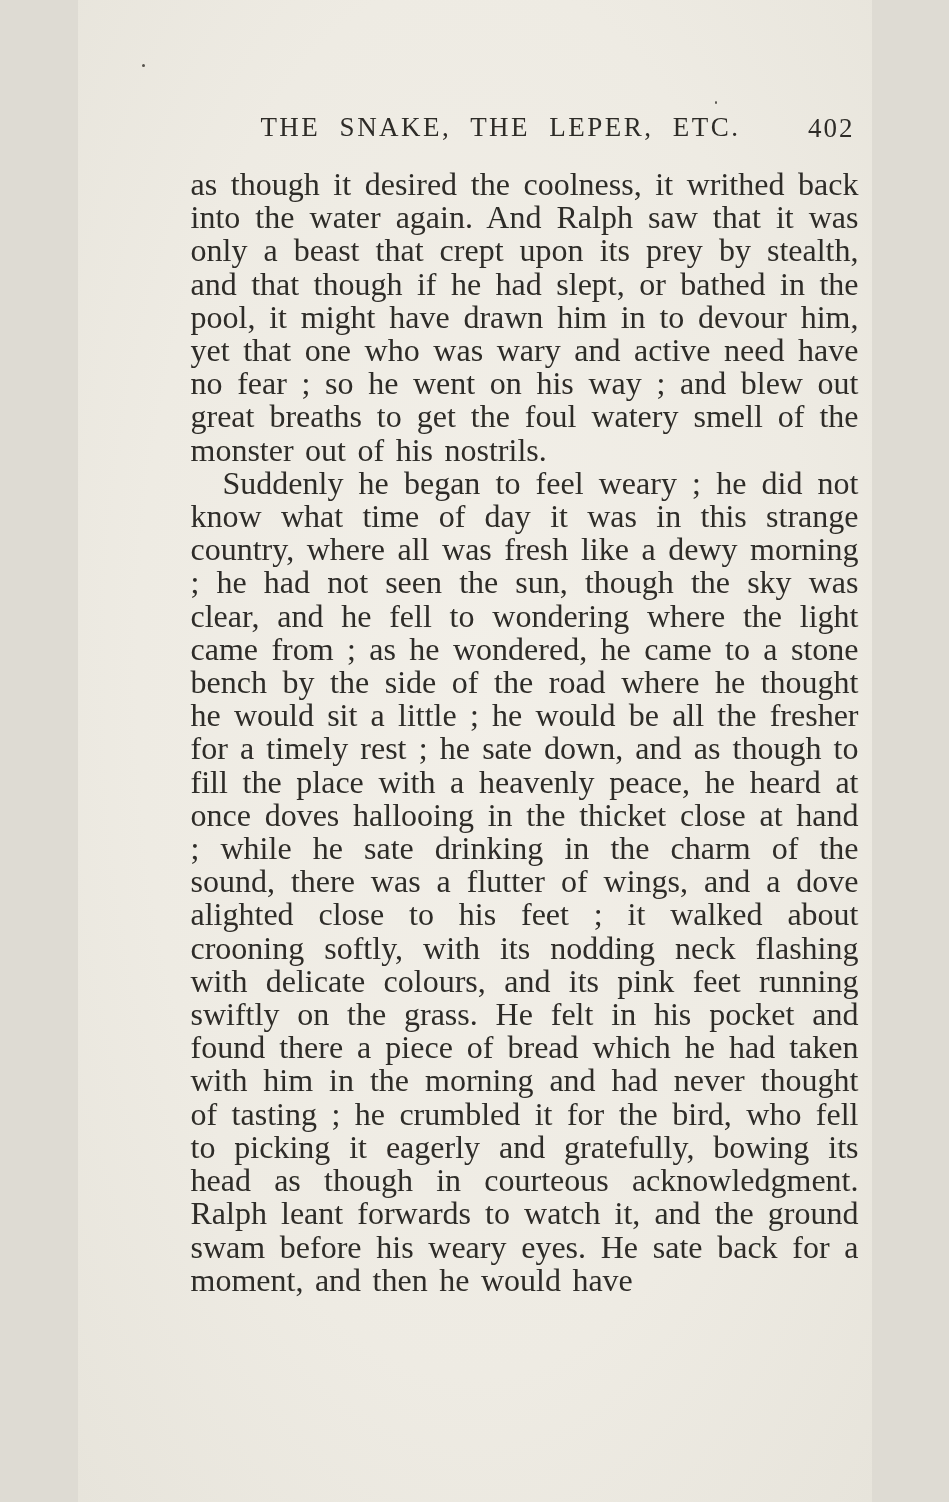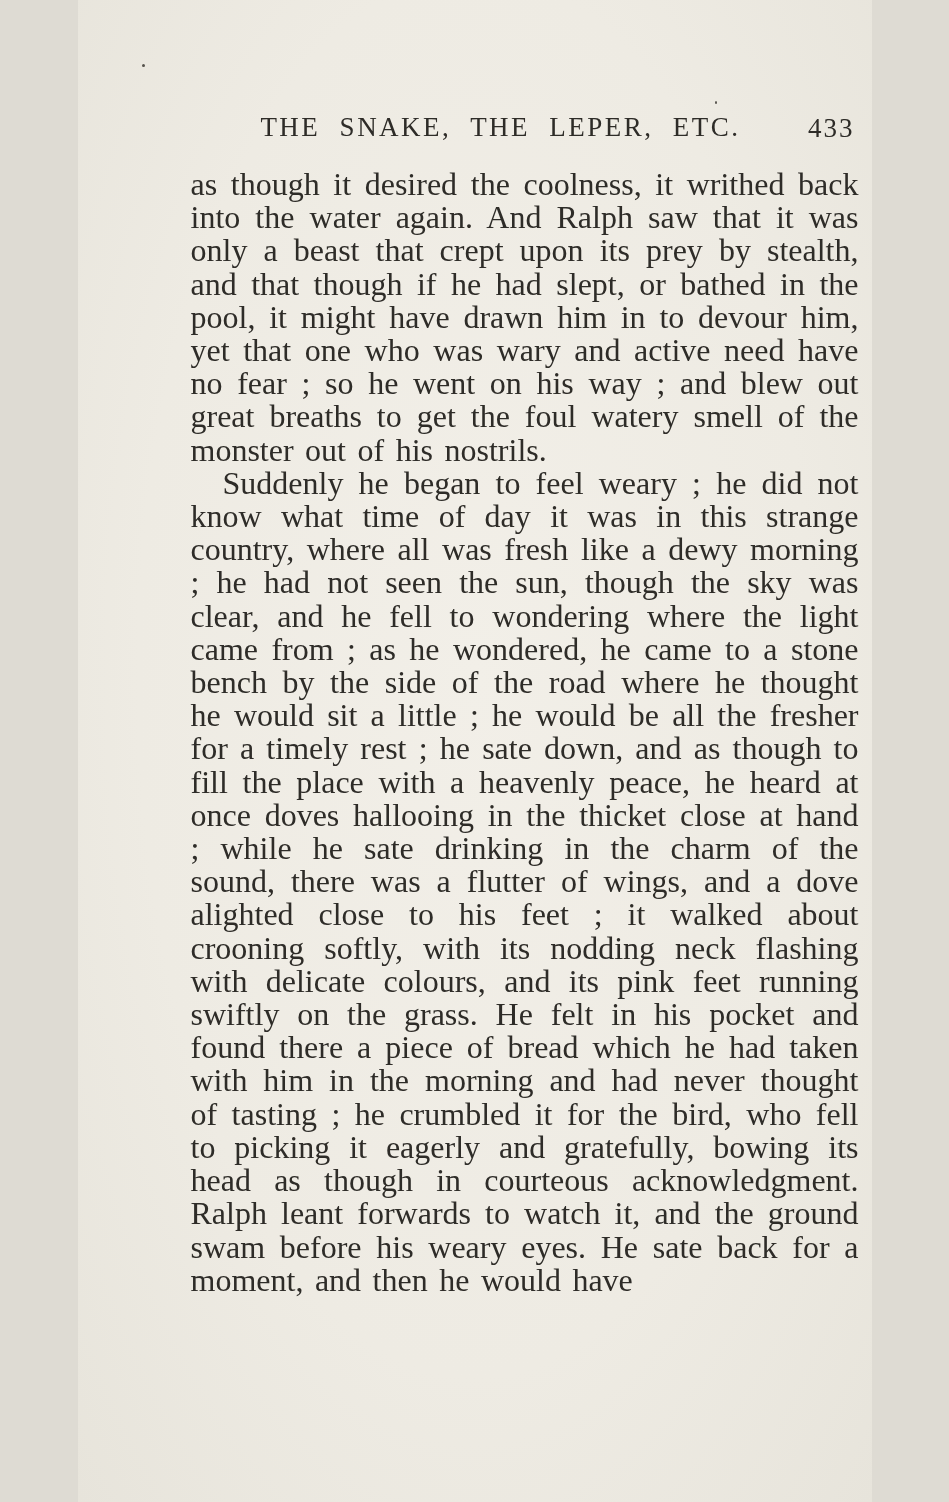--- a/index.html
+++ b/index.html
@@ -72,21 +72,21 @@
 
 <div class="scan-page">
 
   <span class="speck speck-1"></span>
   <span class="speck speck-2"></span>
 
   <div class="text-block">
 
     <div class="running-head">
       <span class="head-title">THE SNAKE, THE LEPER, ETC.</span>
-      <span class="head-folio">433</span>
+      <span class="head-folio">402</span>
     </div>
 
     <div class="body-text">
       <p>as though it desired the coolness, it writhed back into the water again.  And Ralph saw that it was only a beast that crept upon its prey by stealth, and that though if he had slept, or bathed in the pool, it might have drawn him in to devour him, yet that one who was wary and active need have no fear ; so he went on his way ; and blew out great breaths to get the foul watery smell of the monster out of his nostrils.</p>
       <p class="indented">Suddenly he began to feel weary ; he did not know what time of day it was in this strange country, where all was fresh like a dewy morning ; he had not seen the sun, though the sky was clear, and he fell to wondering where the light came from ; as he wondered, he came to a stone bench by the side of the road where he thought he would sit a little ; he would be all the fresher for a timely rest ; he sate down, and as though to fill the place with a heavenly peace, he heard at once doves hallooing in the thicket close at hand ; while he sate drinking in the charm of the sound, there was a flutter of wings, and a dove alighted close to his feet ; it walked about crooning softly, with its nodding neck flashing with delicate colours, and its pink feet running swiftly on the grass.  He felt in his pocket and found there a piece of bread which he had taken with him in the morning and had never thought of tasting ; he crumbled it for the bird, who fell to picking it eagerly and gratefully, bowing its head as though in courteous acknowledgment.  Ralph leant forwards to watch it, and the ground swam before his weary eyes.  He sate back for a moment, and then he would have</p>
     </div>
 
   </div>
 
 </div>

